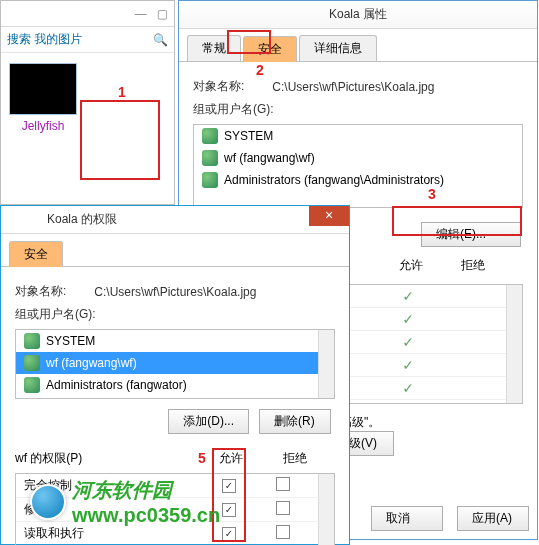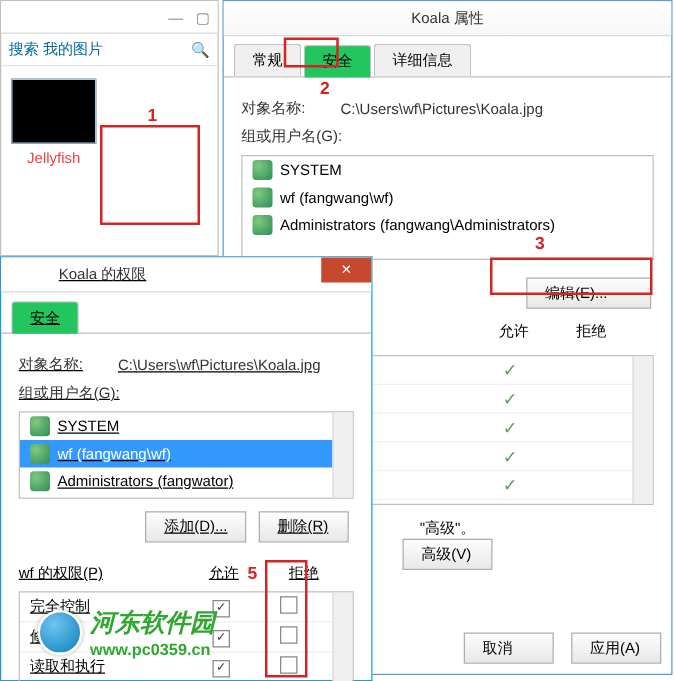--- a/index.html
+++ b/index.html
@@ -3,59 +3,59 @@
 <meta charset="utf-8">
 <style>
 *{box-sizing:border-box;margin:0;padding:0;font-family:"Microsoft YaHei","Segoe UI",sans-serif;font-size:12px;}
 body{background:#fff;width:539px;height:545px;position:relative;overflow:hidden;}
 .win{position:absolute;background:#fff;border:1px solid #5a9bd4;}
 .titlebar{height:28px;display:flex;align-items:center;padding:0 6px;background:linear-gradient(#fff,#f7f7f7);border-bottom:1px solid #d9d9d9;position:relative;}
 .titlebar .title{flex:1;text-align:center;color:#333;}
 .titlebar .close{width:40px;height:20px;background:#c6492e;color:#fff;text-align:center;line-height:18px;font-size:14px;position:absolute;right:0;top:0;}
 .tabs{display:flex;padding:6px 8px 0 8px;border-bottom:1px solid #c0c0c0;}
 .tab{padding:4px 14px;border:1px solid #c0c0c0;border-bottom:none;background:#f0f0f0;margin-right:2px;border-radius:3px 3px 0 0;cursor:default;}
-.tab.active{background:#22c55e;position:relative;top:1px;}
+.tab.active{background:#fdba74;position:relative;top:1px;}
 .content{padding:10px 14px;}
 .row{display:flex;align-items:center;margin:6px 0;}
 .lbl{color:#333;white-space:nowrap;}
 .val{color:#333;margin-left:28px;}
 .groupbox{border:1px solid #c0c0c0;background:#fff;margin-top:6px;}
 .groupbox .item{display:flex;align-items:center;padding:3px 8px;}
 .groupbox .item.sel{background:#3399ff;color:#fff;}
 .usericon{width:16px;height:16px;margin-right:6px;background:radial-gradient(circle at 30% 30%,#7fc97f,#2e8b57);border-radius:3px;display:inline-block;}
 .btn{border:1px solid #adadad;background:linear-gradient(#fdfdfd,#e8e8e8);padding:3px 14px;min-width:72px;text-align:left;display:inline-block;cursor:default;}
 .redbox{border:2px solid #d62323;position:absolute;pointer-events:none;}
 .anno{position:absolute;color:#d62323;font-size:14px;font-weight:bold;pointer-events:none;}
 
 .explorer{left:0;top:0;width:175px;height:205px;border:1px solid #bfbfbf;}
 .explorer .top{height:26px;background:#fff;border-bottom:1px solid #d9d9d9;display:flex;justify-content:flex-end;align-items:center;padding:0 6px;gap:10px;}
 .explorer .search{padding:4px 6px;border-bottom:1px solid #e5e5e5;display:flex;align-items:center;color:#0369a1;}
 .explorer .search .mag{margin-left:auto;}
 .thumbrow{display:flex;padding:10px 6px;gap:6px;}
 .thumb{width:72px;text-align:center;}
 .thumb .img{width:68px;height:52px;border:1px solid #a8c6e4;margin:0 auto;background:#000;}
 .thumb .img.koala{background:linear-gradient(135deg,#8a8a7a,#c0c0b0);}
-.thumb .cap{margin-top:4px;color:#ef4444;}
+.thumb .cap{margin-top:4px;color:#a21caf;}
 
 .permhead{display:flex;justify-content:flex-end;padding:4px 38px 4px 0;gap:38px;}
 .permtable{border:1px solid #c0c0c0;max-height:120px;overflow:hidden;}
 .permrow{display:flex;align-items:center;padding:3px 8px;border-bottom:1px solid #f0f0f0;}
 .permrow .pname{flex:1;}
 .chk{width:14px;height:14px;border:1px solid #888;display:inline-block;text-align:center;line-height:12px;font-size:10px;color:#333;background:#fff;}
 .chkcol{width:54px;text-align:center;}
 .btnrow{display:flex;justify-content:flex-end;gap:10px;padding:10px 4px;}
 .scrollbar{width:16px;background:#f0f0f0;border-left:1px solid #d9d9d9;}
 
 .checkcol{width:60px;text-align:center;color:#6a6a6a;}
 .bigchk{font-size:14px;color:#5fa35f;}
 
 .wm{position:absolute;left:30px;bottom:18px;display:flex;align-items:center;gap:6px;}
 .wm .ball{width:36px;height:36px;border-radius:50%;background:radial-gradient(circle at 35% 30%,#6fc5f0,#0a7fbd);border:2px solid #fff;box-shadow:0 0 4px rgba(0,0,0,.3);}
 .wm .txt1{color:#2fa82f;font-size:20px;font-weight:bold;font-style:italic;}
-.wm .txt2{color:#2fa82f;font-size:13px;font-weight:bold;}
+.wm .txt2{color:#2fa82f;font-size:20px;font-weight:bold;}
 </style>
 </head>
 <body>
 
 <div class="win" style="left:178px;top:0;width:360px;height:540px;">
   <div class="titlebar">
     <span class="title">Koala 属性</span>
   </div>
   <div class="tabs">
     <div class="tab">常规</div>
@@ -142,21 +142,21 @@
     <span class="mag">🔍</span>
   </div>
   <div class="thumbrow">
     <div class="thumb">
       <div class="img"></div>
       <div class="cap">Jellyfish</div>
     </div>
   </div>
 </div>
 
-<div class="win" style="left:0;top:205px;width:298px;height:340px;border-color:#1f9ad6;text-decoration:underline;">
+<div class="win" style="left:0;top:205px;width:350px;height:340px;border-color:#1f9ad6;">
   <div class="titlebar" style="background:#fff;">
     <span class="title" style="text-align:left;padding-left:40px;">Koala 的权限</span>
     <span class="close">×</span>
   </div>
   <div class="tabs">
     <div class="tab active">安全</div>
   </div>
   <div class="content">
     <div class="row">
       <span class="lbl">对象名称:</span>

